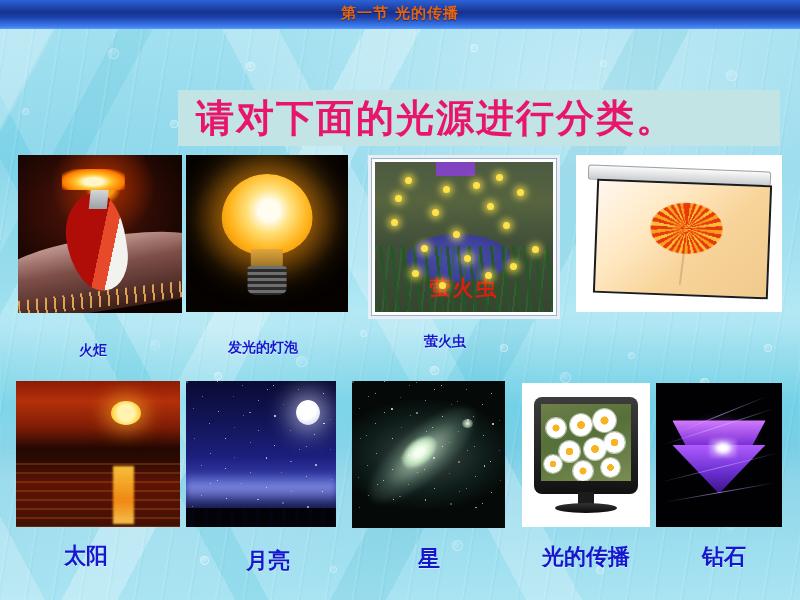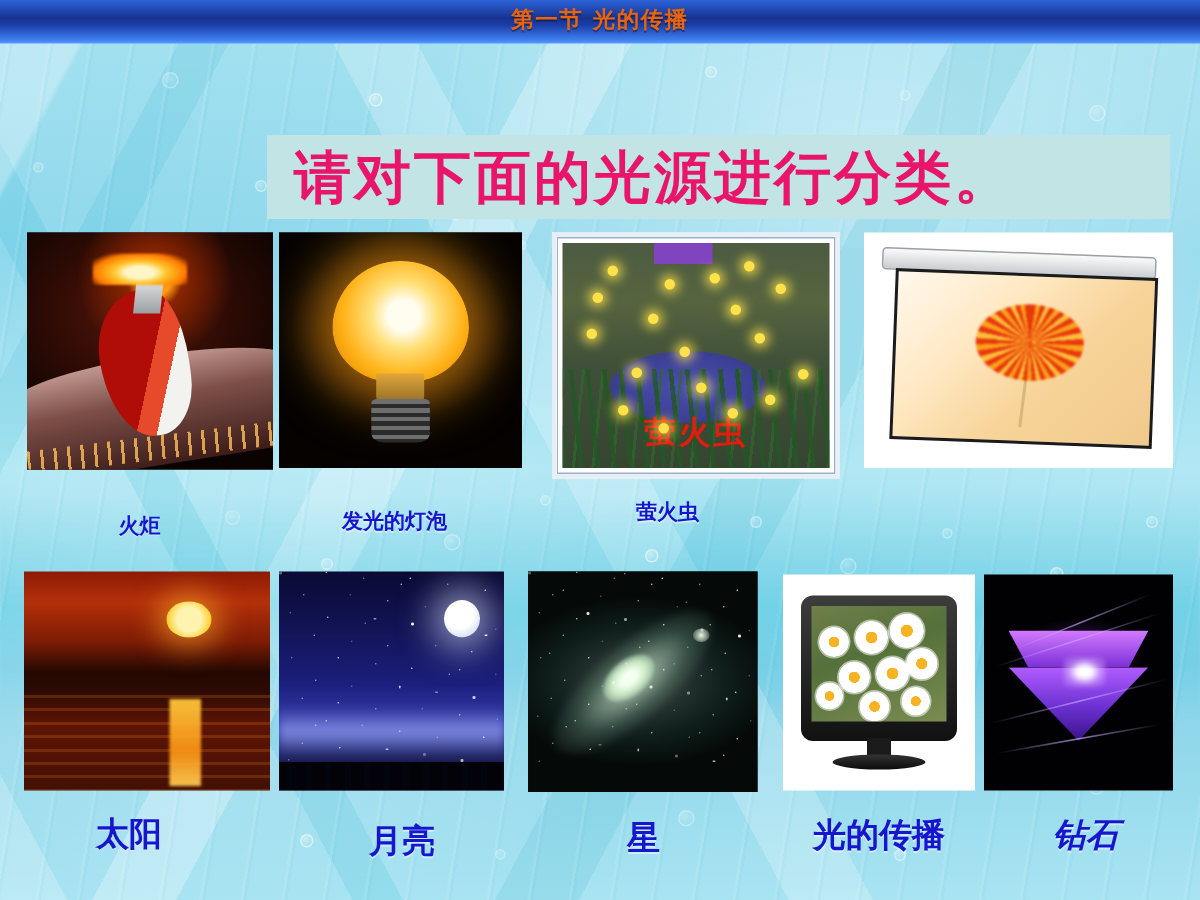--- a/index.html
+++ b/index.html
@@ -492,15 +492,15 @@
   <div class="dia-ray" style="left: 4%; top: 30%; width: 92%; transform: rotate(-18deg);"></div>
       <div class="dia-ray" style="left: 2%; top: 58%; width: 96%; transform: rotate(-14deg);"></div>
       <div class="dia-ray" style="left: 6%; top: 76%; width: 88%; transform: rotate(-10deg);"></div>
       <div class="dia-ray" style="left: 10%; top: 22%; width: 80%; transform: rotate(-22deg);"></div>
     </div>
 
   <div class="cap cap-r2" style="left:64px;  top:541px;">太阳</div>
   <div class="cap cap-r2" style="left:246px; top:546px;">月亮</div>
   <div class="cap cap-r2" style="left:418px; top:544px;">星</div>
   <div class="cap cap-r2" style="left:542px; top:542px;">光的传播</div>
-  <div class="cap cap-r2" style="left:702px; top:542px;font-style:italic;">钻石</div>
+  <div class="cap cap-r2" style="left:702px; top:542px;">钻石</div>
 
 </div>
 
 </body></html>

